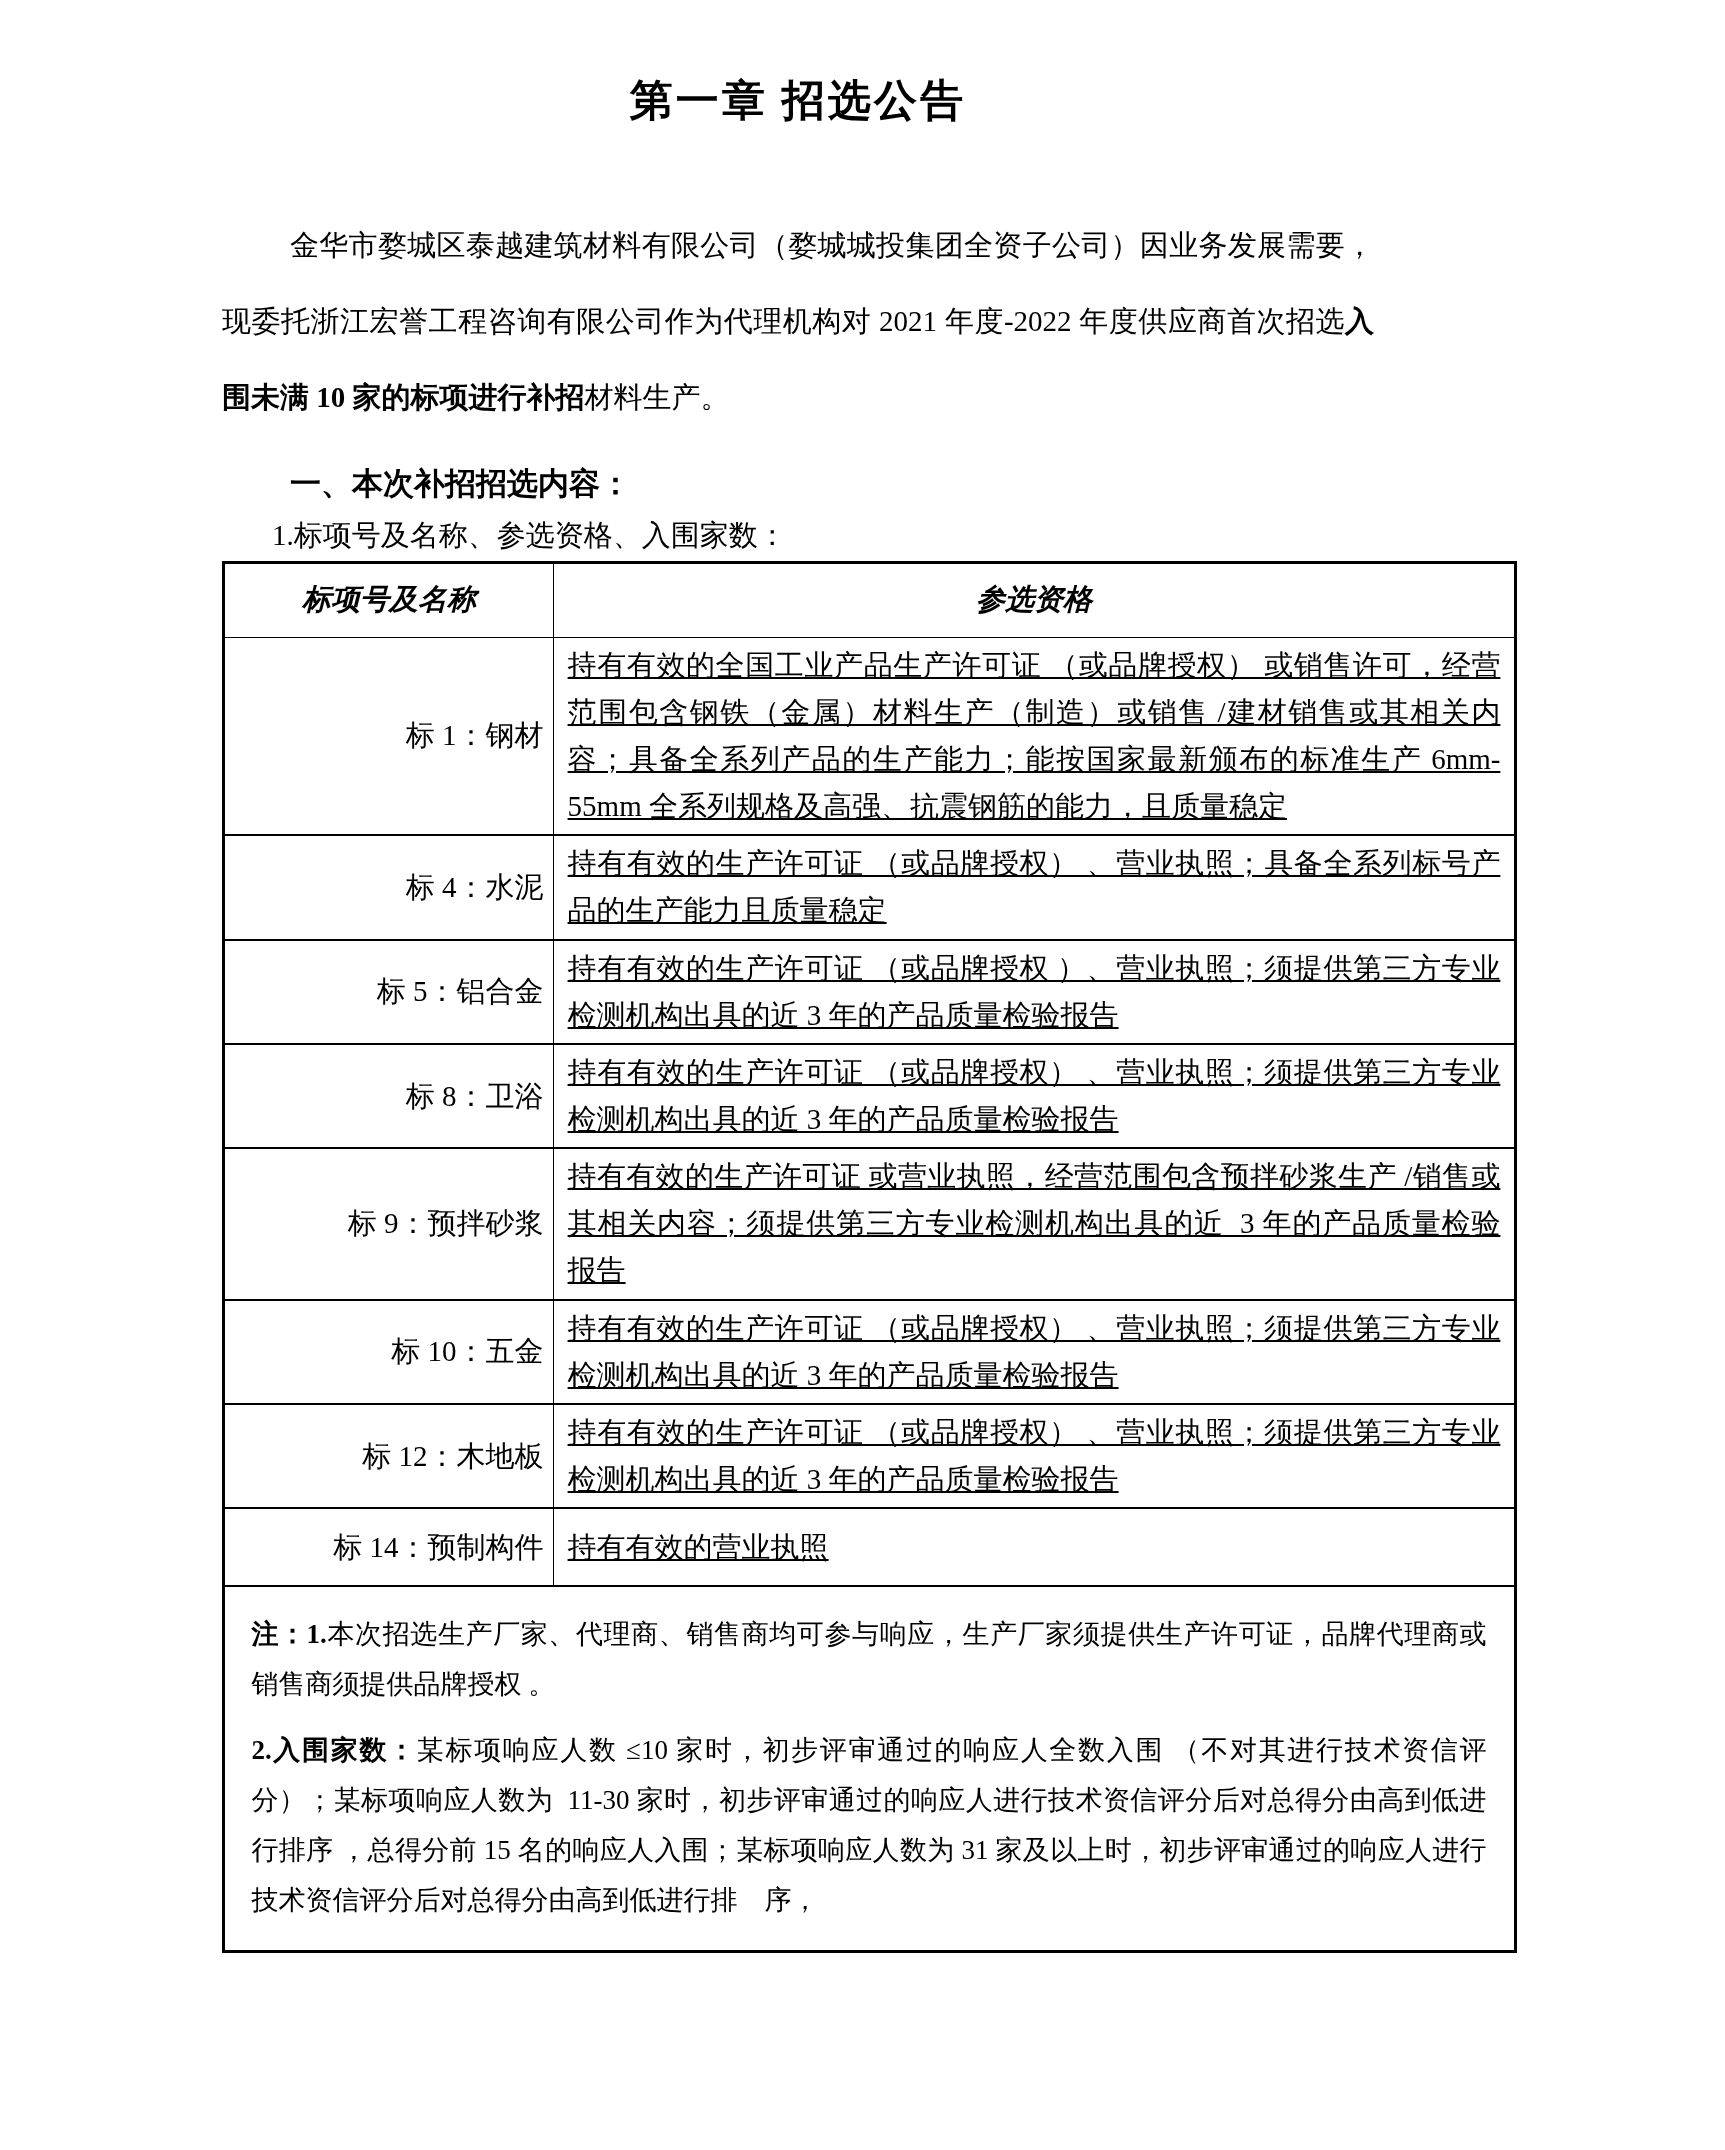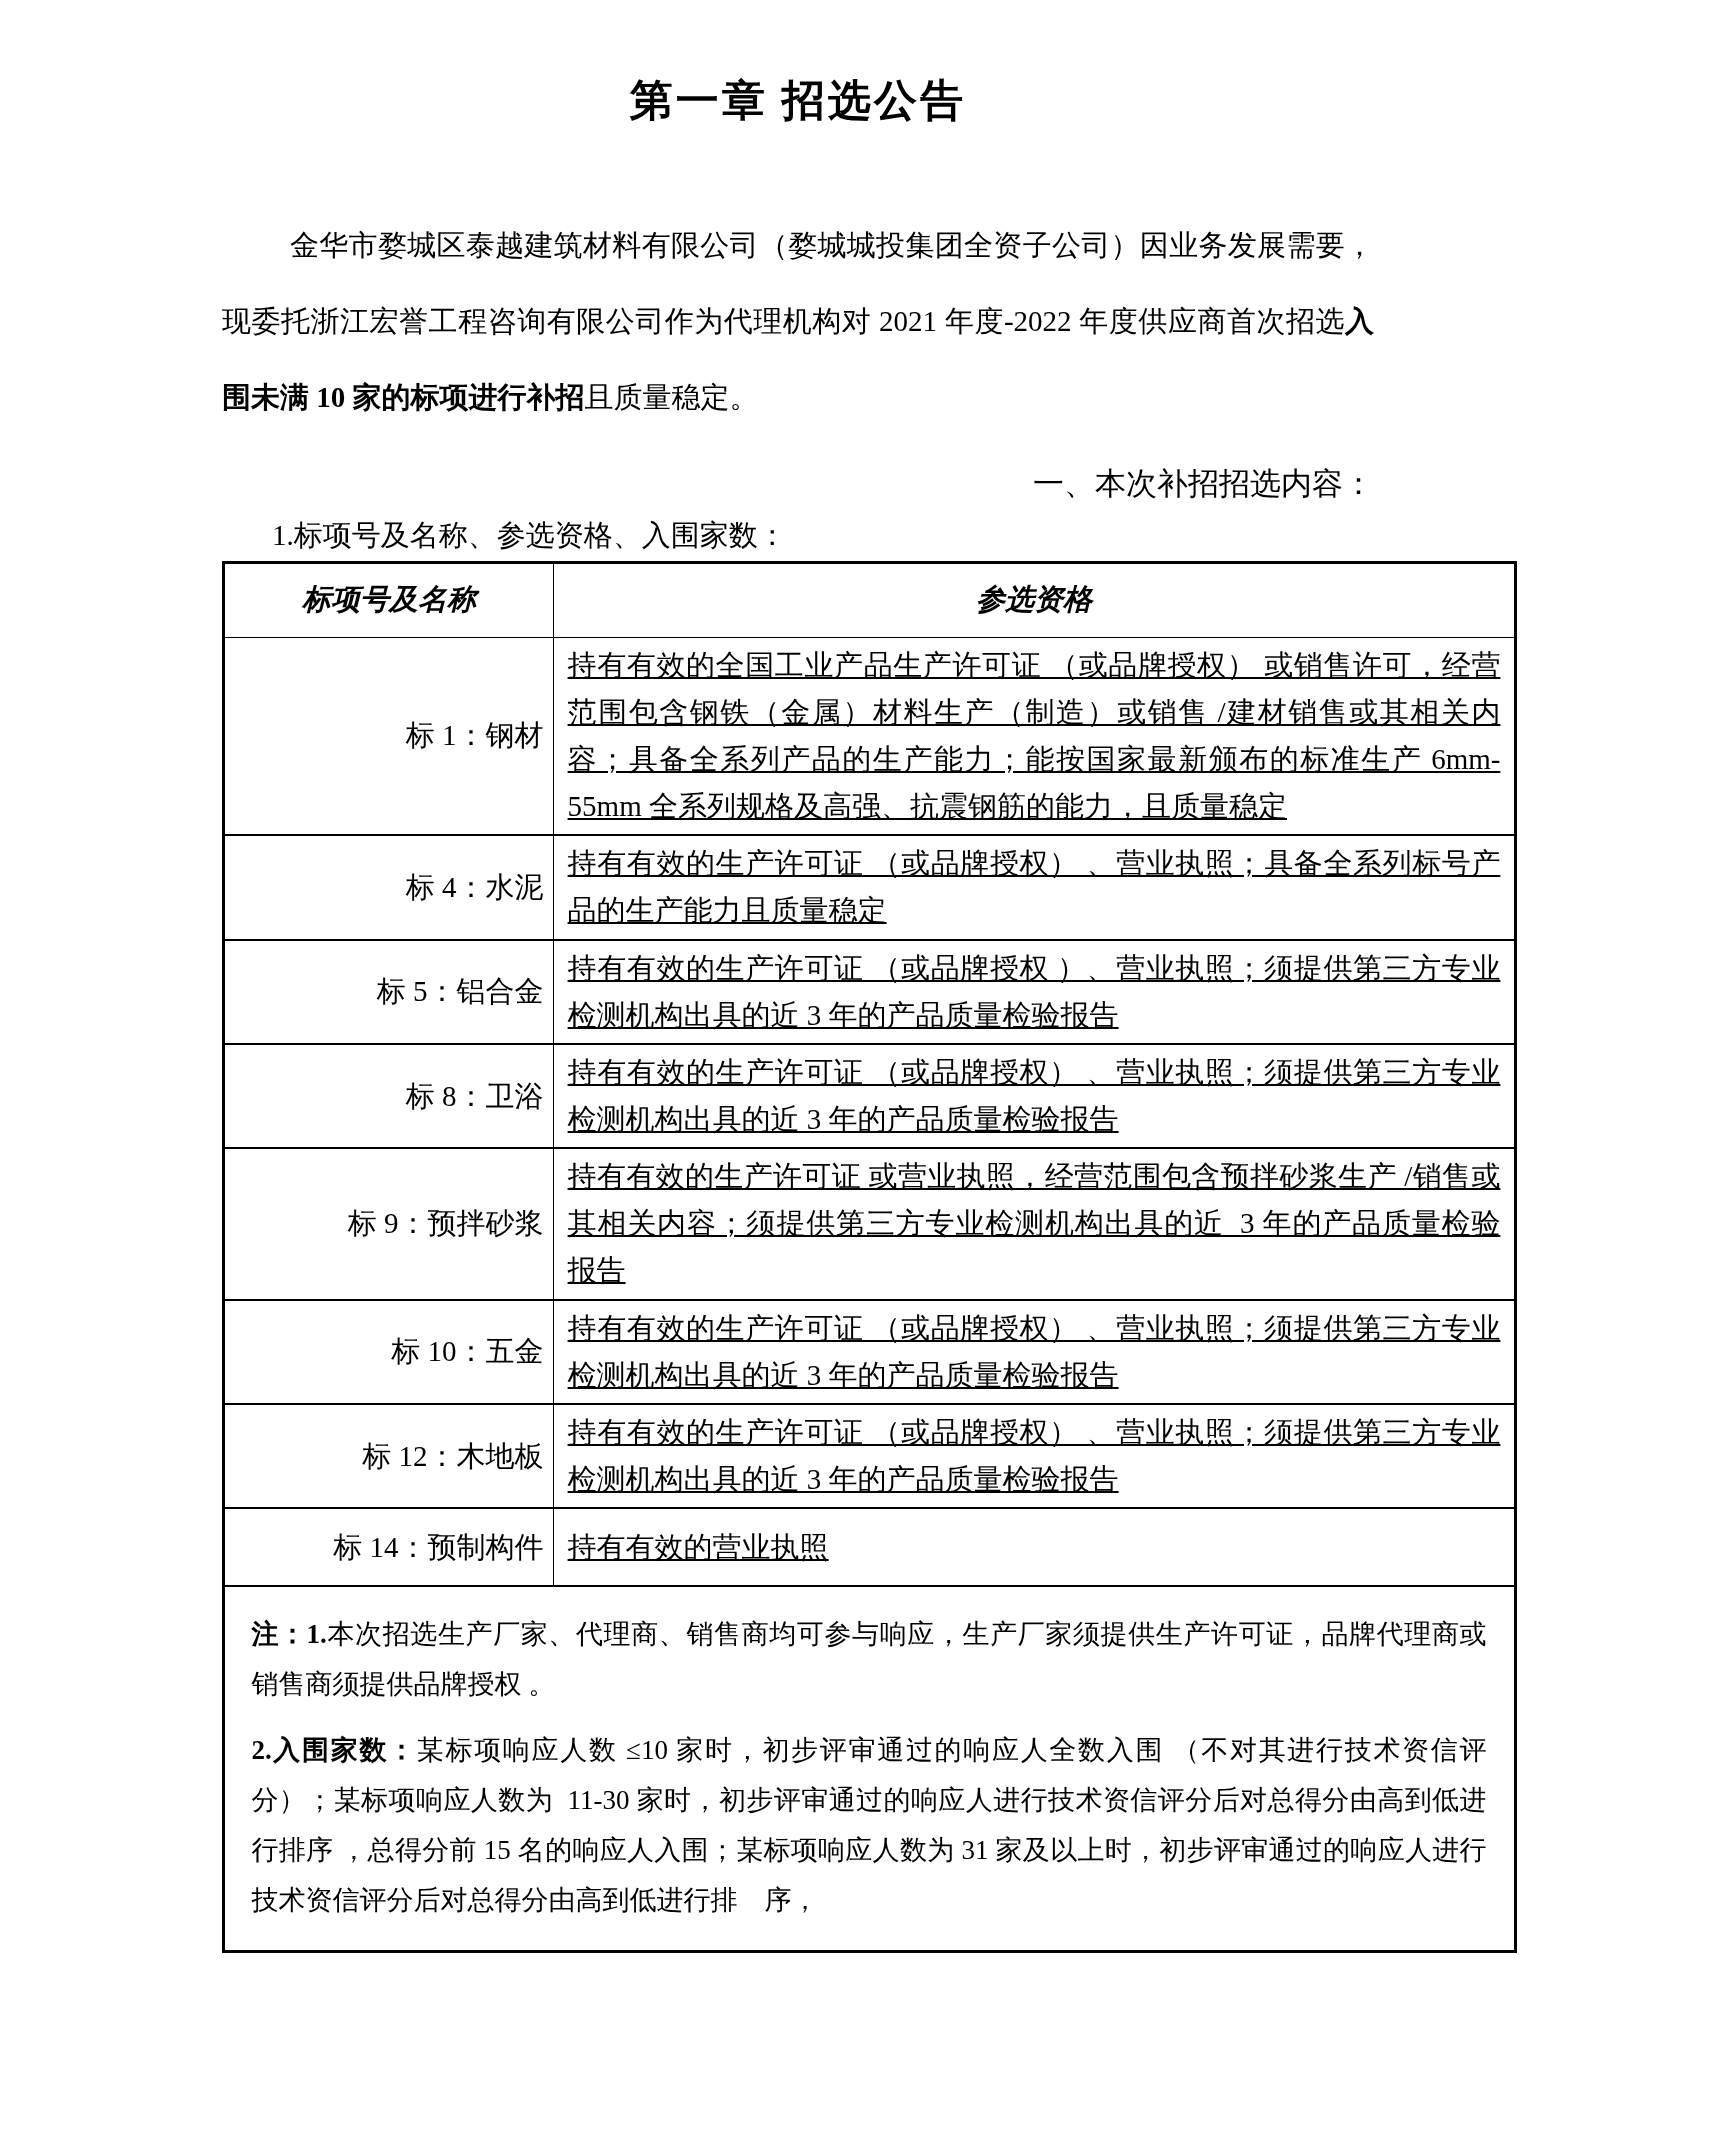--- a/index.html
+++ b/index.html
@@ -36,23 +36,22 @@
     font-size: 29px;
     line-height: 76px;
     text-align: justify;
     text-indent: 68px;
   }
   .intro b { font-weight: bold; }
   .section-heading {
     margin: 30px 0 0 0;
     padding-left: 68px;
     font-size: 31px;
-    font-weight: normal;
+    font-weight: bold;
     line-height: 1.25;
-    text-align: right;
   }
   .sub-heading {
     margin: 13.6px 0 0 0;
     padding-left: 50px;
     font-size: 29px;
     font-weight: normal;
     line-height: 1.25;
   }
   table.items {
     margin-top: 7.3px;
@@ -106,21 +105,21 @@
   td.note b { font-weight: bold; }
 </style>
 </head>
 <body>
 
 <div class="page">
   <div class="content">
 
     <h1 class="doc-title">第一章 招选公告</h1>
 
-    <p class="intro"><span>金华市婺城区泰越建筑材料有限公司（婺城城投集团全资子公司）因业务发展需要，现委托浙江宏誉工程咨询有限公司作为代理机构对 2021 年度-2022 年度供应商首次招选</span><b>入围未满 10 家的标项进行补招</b><span>且质量稳定。</span></p>
+    <p class="intro"><span>金华市婺城区泰越建筑材料有限公司（婺城城投集团全资子公司）因业务发展需要，现委托浙江宏誉工程咨询有限公司作为代理机构对 2021 年度-2022 年度供应商首次招选</span><b>入围未满 10 家的标项进行补招</b><span>材料生产。</span></p>
 
     <p class="section-heading">一、本次补招招选内容：</p>
 
     <p class="sub-heading">1.标项号及名称、参选资格、入围家数：</p>
 
     <table class="items">
       <colgroup>
           <col class="c1">
           <col class="c2">
         </colgroup>

